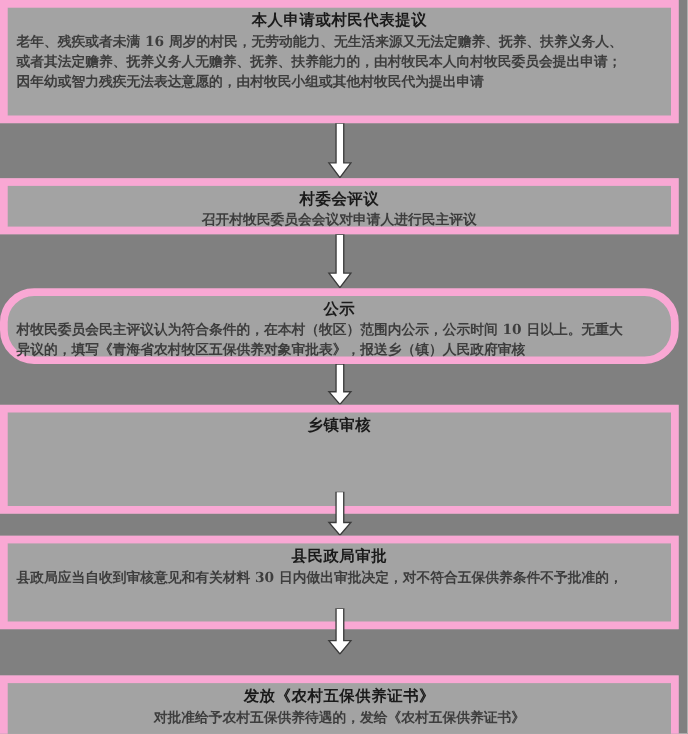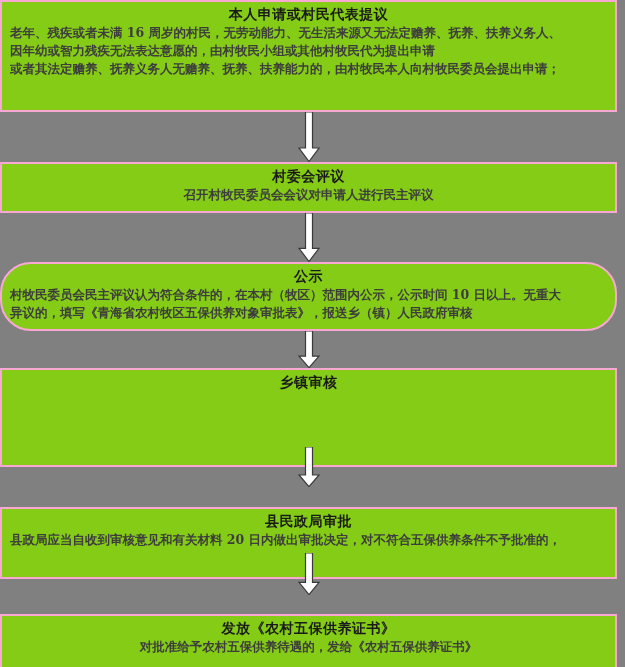--- a/index.html
+++ b/index.html
@@ -19,22 +19,22 @@
     width: 625px;
     height: 667px;
     background: #808080; 
   }
 
   .step-box {
     position: absolute;
     left: 0;
     width: 617px;
     box-sizing: border-box;
-    background: #84cc16;
-    border: 2px solid #f9a8d4;
+    background: #a3a3a3;
+    border: 7px solid #f9a8d4;
     padding: 3px 8px 0 8px;
   }
 
   .step-title {
     text-align: center;
     font-weight: bold;
     font-size: 14px;
     line-height: 19px;
     color: #1a1a1a;
     letter-spacing: 0.5px;
@@ -68,40 +68,40 @@
     display: block;
     width: 26px;
     height: 100%;
   }
 
   
   #box-1 { top: 0px;   height: 112px; }
   #box-2 { top: 162px; height: 51px;  }
   #box-3 { top: 262px; height: 69px; border-radius: 31px;  }
   #box-4 { top: 368px; height: 99px;  }
-  #box-5 { top: 487px; height: 72px; margin-top: 20px;  }
+  #box-5 { top: 487px; height: 85px;  }
   #box-6 { top: 614px; height: 87px;  }
 
   #arrow-1 { left: 296px; top: 112px; height: 50px; }
   #arrow-2 { left: 296px; top: 213px; height: 49px; }
   #arrow-3 { left: 296px; top: 331px; height: 37px; }
   #arrow-4 { left: 296px; top: 447px; height: 40px; }
   #arrow-5 { left: 296px; top: 553px; height: 42px; }
 </style>
 </head>
 <body>
 
 <div id="flowchart">
 
   <div class="step-box" id="box-1">
     <div class="step-title">本人申请或村民代表提议</div>
     <div class="step-body">
       <span class="line">老年、残疾或者未满 16 周岁的村民，无劳动能力、无生活来源又无法定赡养、抚养、扶养义务人、</span>
+      <span class="line">或者其法定赡养、抚养义务人无赡养、抚养、扶养能力的，由村牧民本人向村牧民委员会提出申请；</span>
       <span class="line">因年幼或智力残疾无法表达意愿的，由村牧民小组或其他村牧民代为提出申请</span>
-      <span class="line">或者其法定赡养、抚养义务人无赡养、抚养、扶养能力的，由村牧民本人向村牧民委员会提出申请；</span>
     </div>
   </div>
 
   <div class="arrow" id="arrow-1">
     <svg viewBox="0 0 26 100" preserveAspectRatio="none">
       <polygon points="9.5,0 16.5,0 16.5,72 23,72 13,99 3,72 9.5,72" fill="#ffffff" stroke="#3a3a3a" stroke-width="1.2" vector-effect="non-scaling-stroke"></polygon>
     </svg>
   </div>
 
   <div class="step-box" id="box-2">
@@ -137,21 +137,21 @@
 
   <div class="arrow" id="arrow-4">
     <svg viewBox="0 0 26 100" preserveAspectRatio="none">
       <polygon points="9.5,0 16.5,0 16.5,70 23,70 13,99 3,70 9.5,70" fill="#ffffff" stroke="#3a3a3a" stroke-width="1.2" vector-effect="non-scaling-stroke"></polygon>
     </svg>
   </div>
 
   <div class="step-box" id="box-5">
     <div class="step-title">县民政局审批</div>
     <div class="step-body">
-      <span class="line">县政局应当自收到审核意见和有关材料 20 日内做出审批决定，对不符合五保供养条件不予批准的，</span>
+      <span class="line">县政局应当自收到审核意见和有关材料 30 日内做出审批决定，对不符合五保供养条件不予批准的，</span>
     </div>
   </div>
 
   <div class="arrow" id="arrow-5">
     <svg viewBox="0 0 26 100" preserveAspectRatio="none">
       <polygon points="9.5,0 16.5,0 16.5,70 23,70 13,99 3,70 9.5,70" fill="#ffffff" stroke="#3a3a3a" stroke-width="1.2" vector-effect="non-scaling-stroke"></polygon>
     </svg>
   </div>
 
   <div class="step-box" id="box-6">

